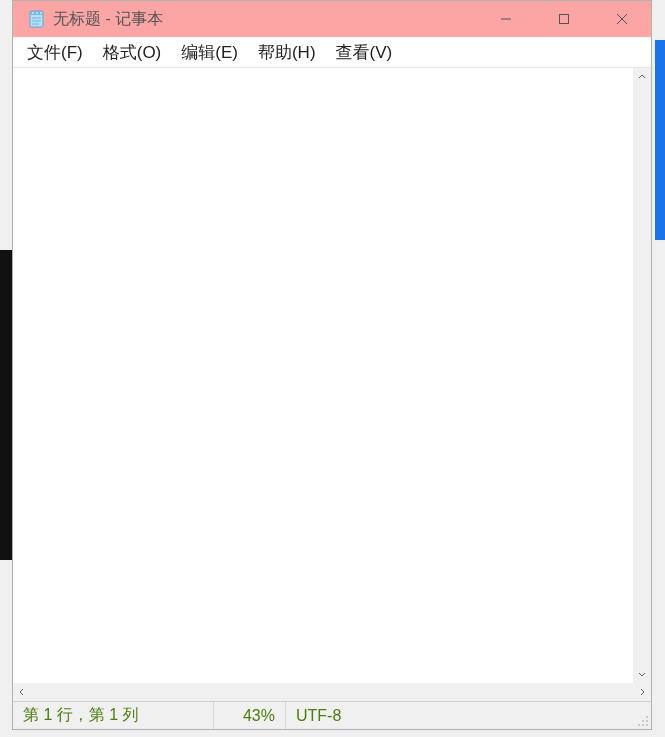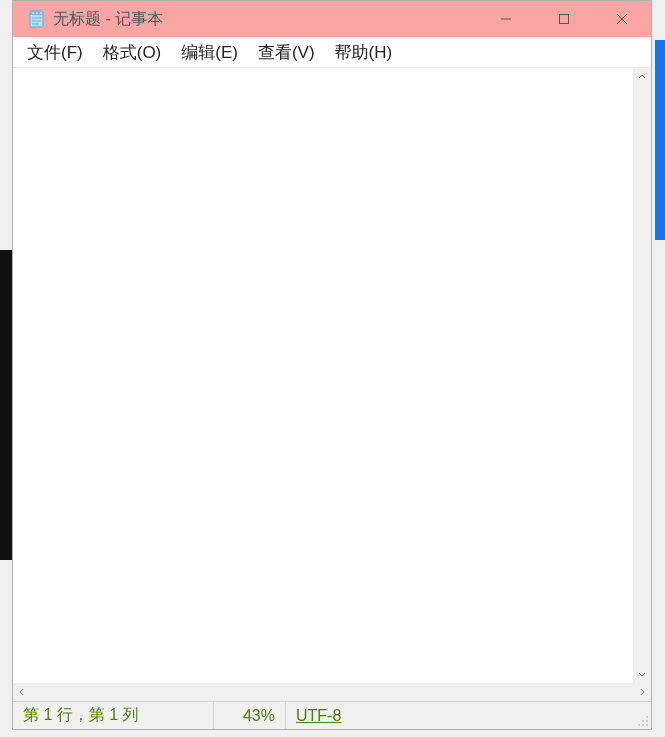--- a/index.html
+++ b/index.html
@@ -133,21 +133,21 @@
       height: 100%;
       display: flex;
       align-items: center;
       padding: 0 10px;
       border-left: 1px solid #d8d8d8;
     }
     .status-cell:first-child { border-left: none; }
     .sc-pos { width: 200px; }
     .sc-zoom { width: 72px; justify-content: flex-end; }
     .sc-eol { width: 170px; }
-    .sc-enc { flex: 1; text-decoration: underline; }
+    .sc-enc { flex: 1; }
     .resize-grip {
       position: absolute;
       right: 2px;
       bottom: 2px;
       width: 12px;
       height: 12px;
       opacity: 0.5;
     }
   </style>
 </head>
@@ -191,22 +191,22 @@
             <line x1="11" y1="1" x2="1" y2="11" stroke="currentColor" stroke-width="1"></line>
           </svg>
       </div>
     </div>
   </div>
 
   <div class="menu-bar">
     <div class="menu-item">文件(F)</div>
     <div class="menu-item">格式(O)</div>
     <div class="menu-item">编辑(E)</div>
+    <div class="menu-item">帮助(H)</div>
     <div class="menu-item">查看(V)</div>
-    <div class="menu-item">帮助(H)</div>
   </div>
 
   <div class="text-area-wrap">
     <textarea class="text-area" spellcheck="false" style=""></textarea>
     <div class="vscroll">
       <div class="arrow">
         <svg width="8" height="8" viewBox="0 0 8 8">
             <polyline points="1,5 4,2 7,5" fill="none" stroke="#666" stroke-width="1"></polyline>
           </svg>
       </div>

